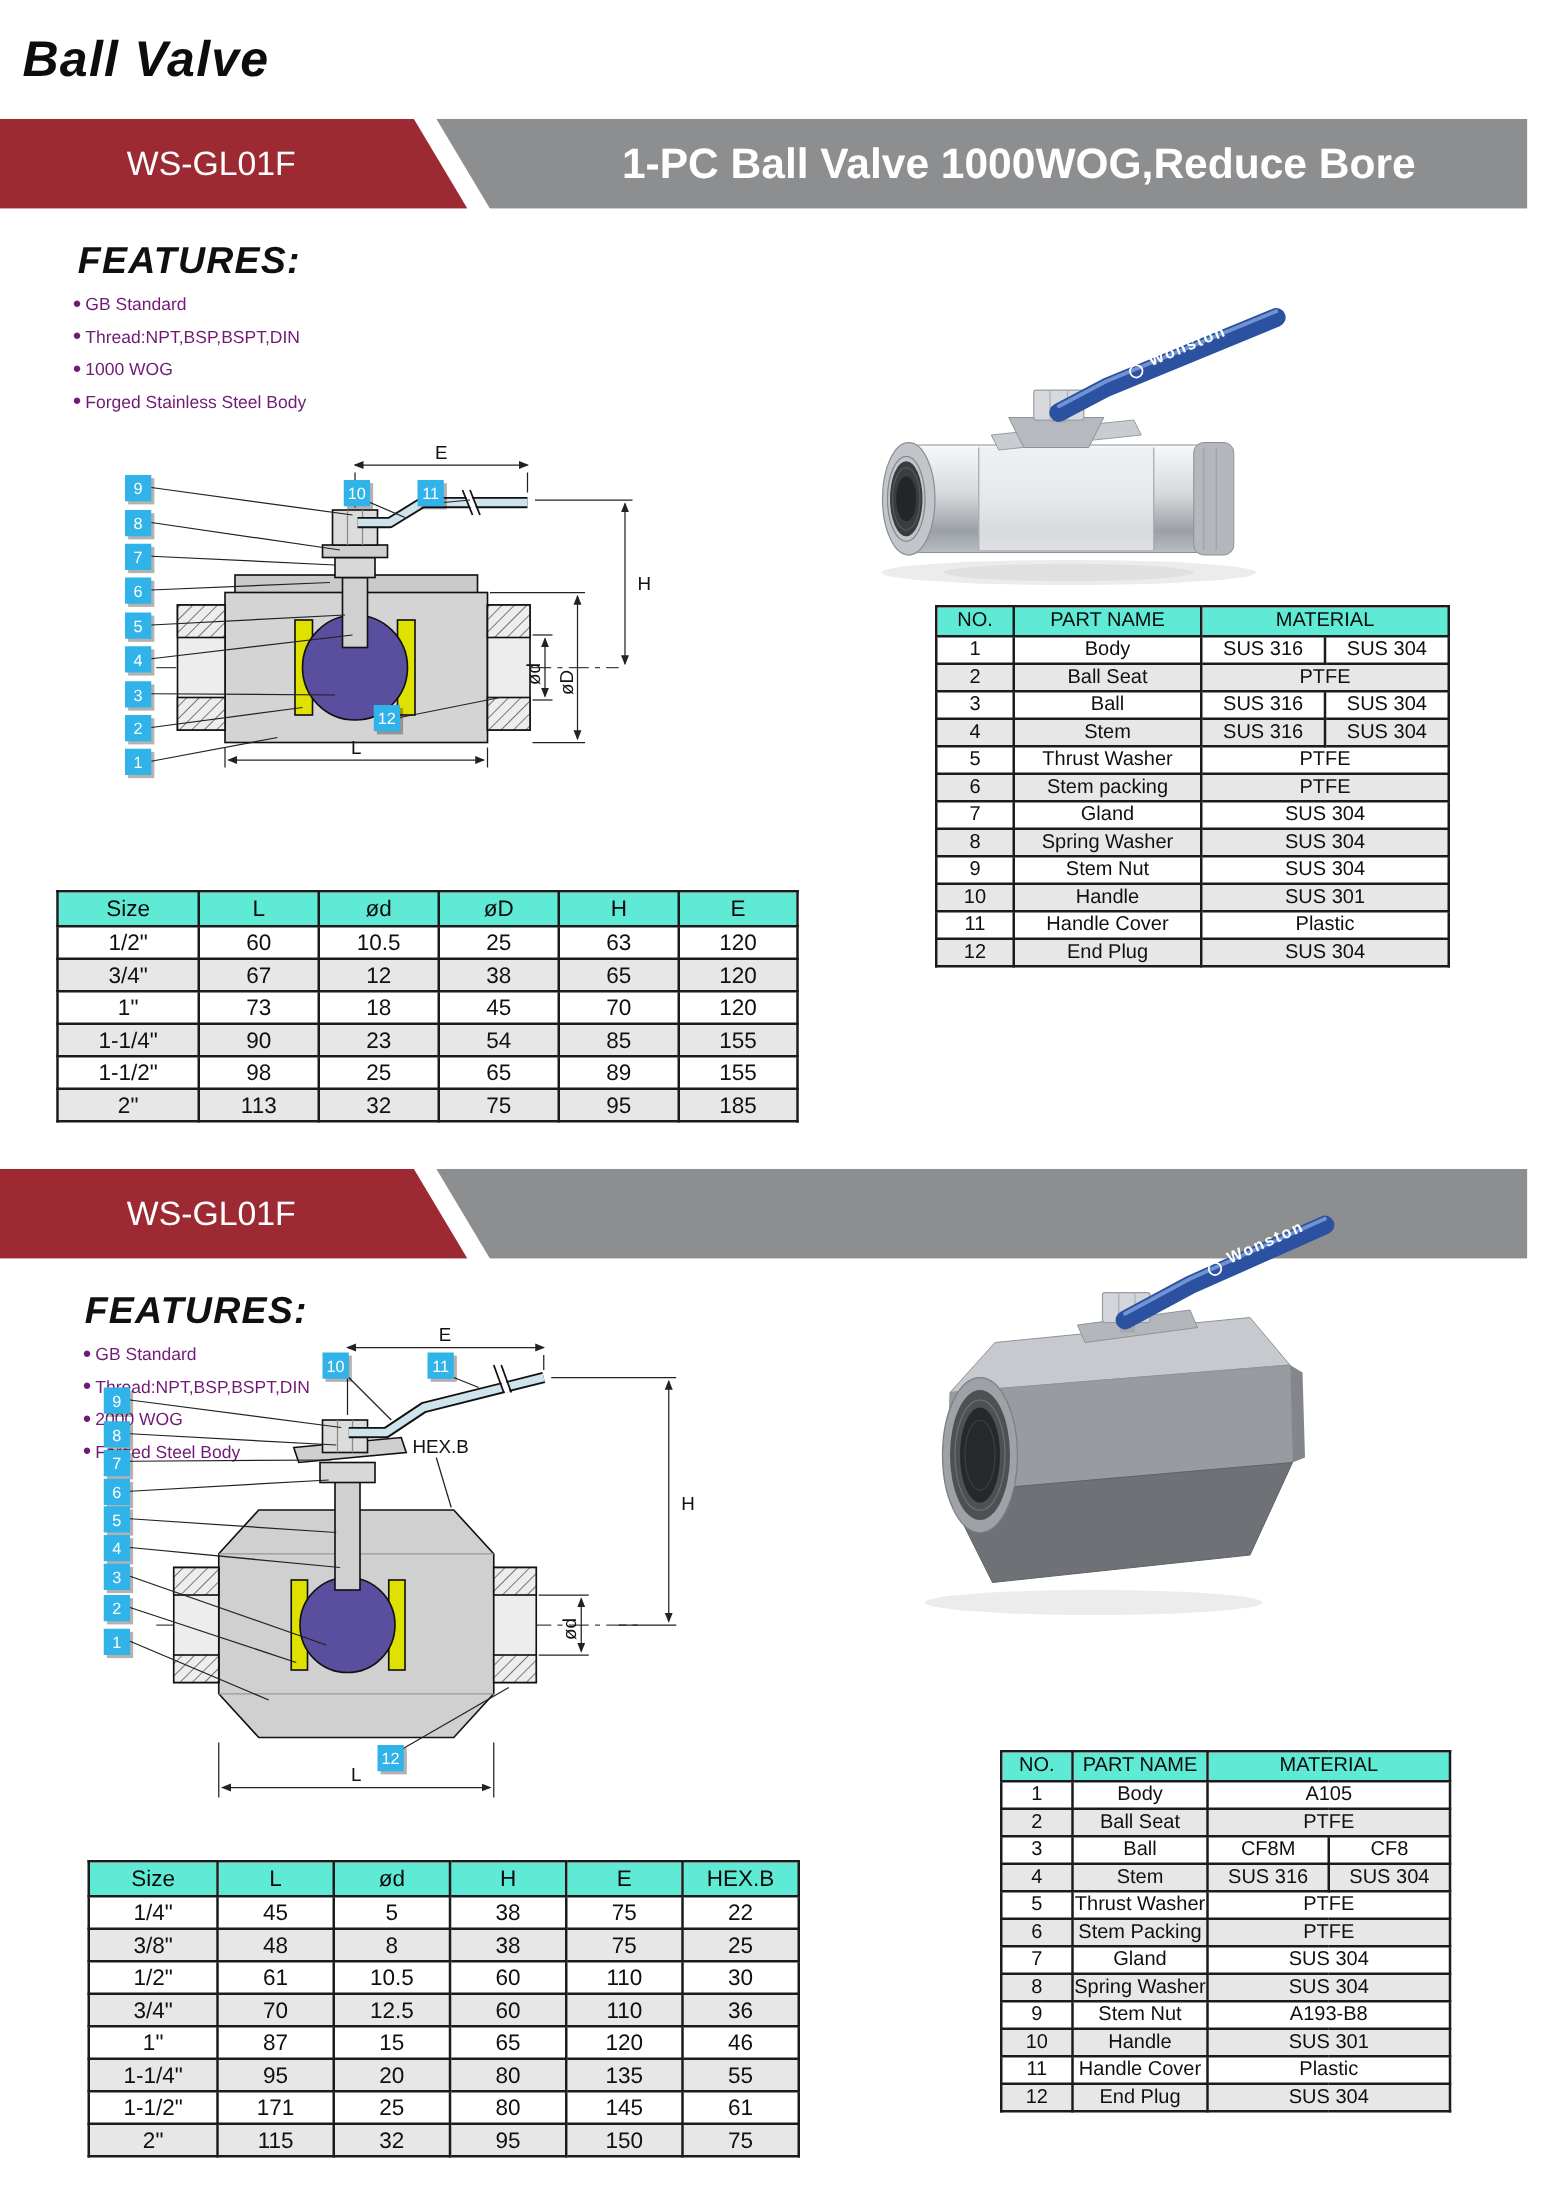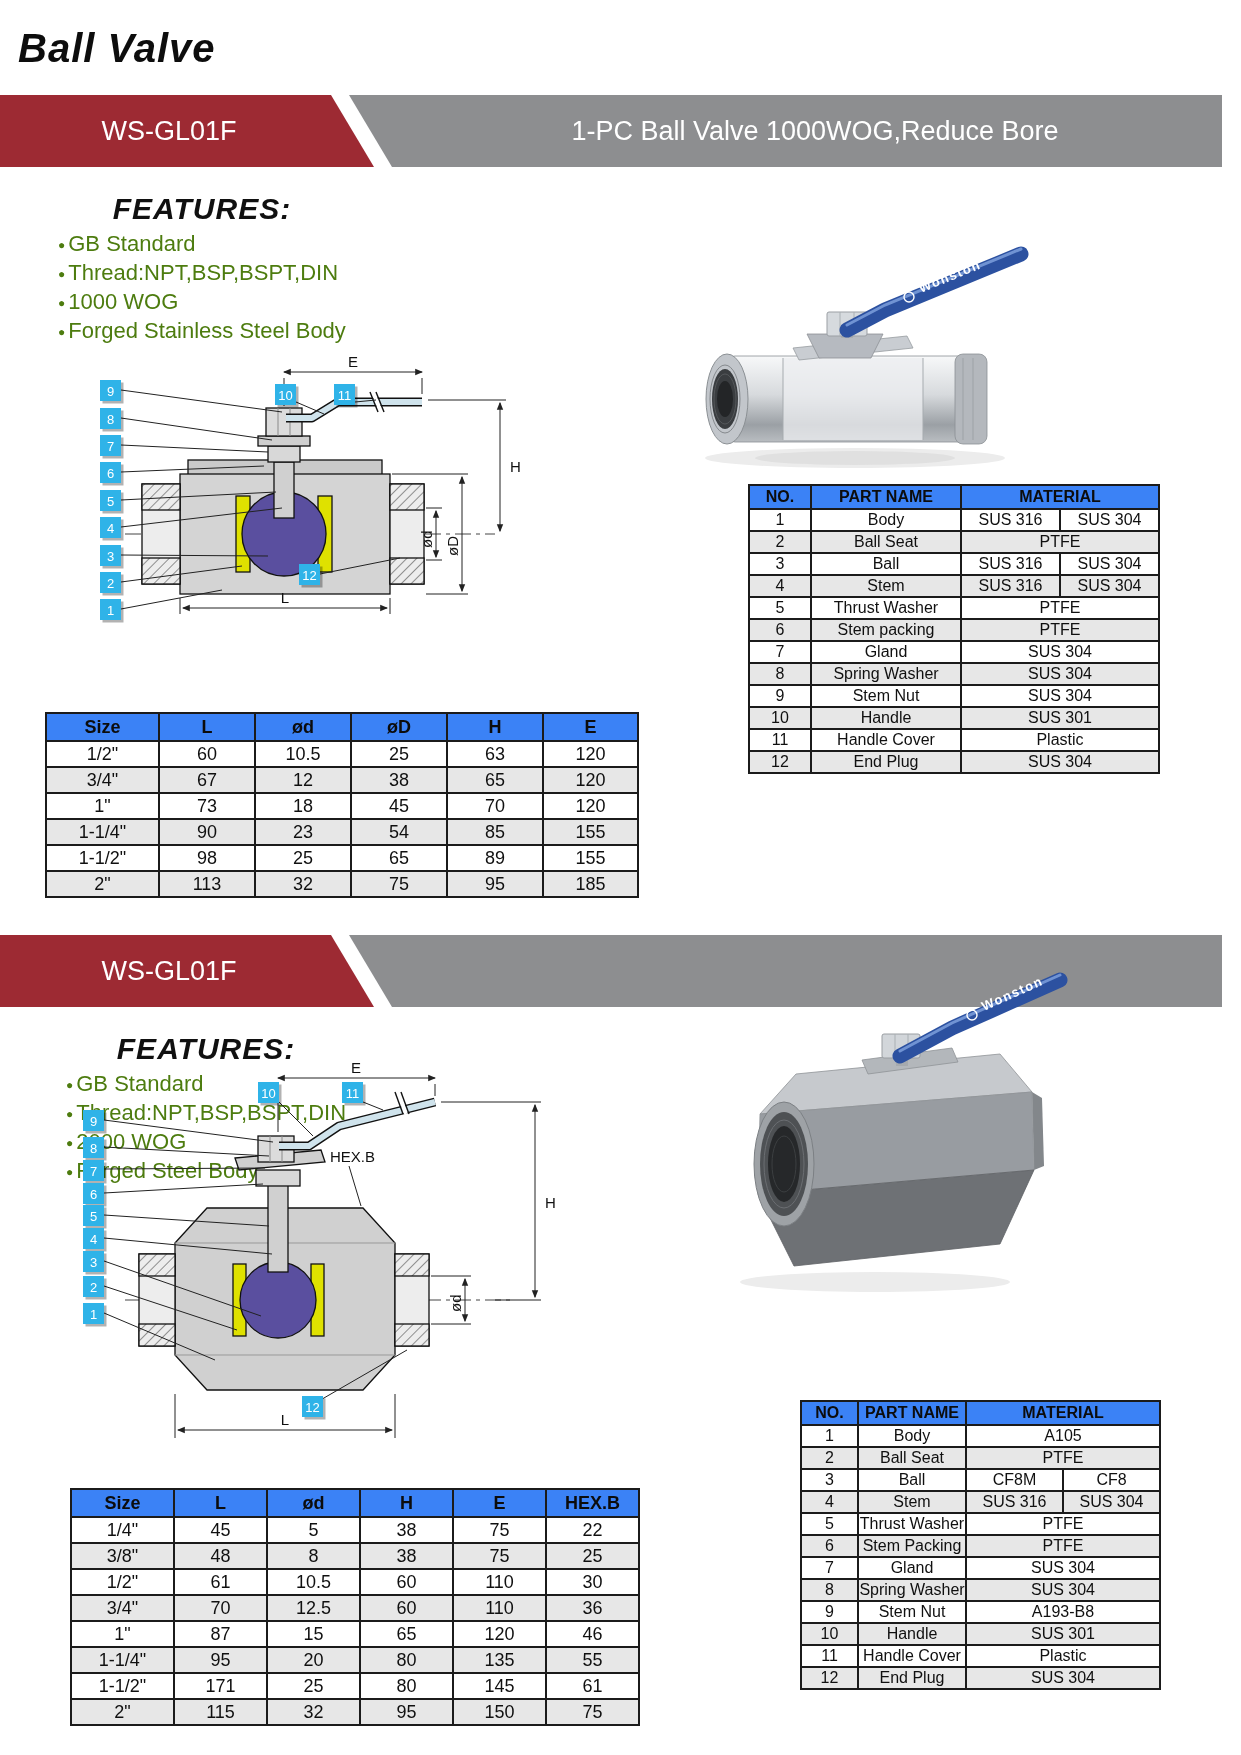--- a/index.html
+++ b/index.html
@@ -12,32 +12,32 @@
   .banner { position:absolute; left:0; width:1222px; height:72px; }
   .banner-gray { position:absolute; inset:0; background:#8d8e90;
                  clip-path:polygon(349px 0,100% 0,100% 100%,392px 100%); }
   .banner-red { position:absolute; inset:0; background:#9d2a33;
                 clip-path:polygon(0 0,331px 0,374px 100%,0 100%); }
   .banner-model { position:absolute; left:55px; width:228px; top:0; height:100%;
                   display:flex; align-items:center; justify-content:center;
                   color:#fff; font-size:27px; }
   .banner-title { position:absolute; left:408px; right:0; top:0; height:100%;
                   display:flex; align-items:center; justify-content:center;
-                  color:#fff; font-size:27px; }
+                  color:#fff; font-size:34px;font-weight:bold; }
   
   .features { position:absolute; }
   .features h2 { font-size:30px; font-style:italic; font-weight:700; letter-spacing:1px; color:#101010;text-align:center; }
   .features ul { list-style:none; margin-top:5px; }
-  .features li { font-size:22px; line-height:25px; color:#4d7c0f; white-space:nowrap; }
+  .features li { font-size:14px; line-height:25px; color:#701a75; white-space:nowrap; }
   .features li::before { content:"\25CF"; font-size:12px; margin-right:3px; position:relative; top:-2px; }
   
   table.data { position:absolute; border-collapse:collapse; table-layout:fixed;
                text-align:center; color:#101010; }
   table.data th, table.data td { border:2px solid #1b1b1b; white-space:nowrap; overflow:hidden; padding:0; }
-  table.data thead th { background:#3b82f6; font-weight:700; color:#0c0c0c; }
+  table.data thead th { background:#5eead4; font-weight:400; color:#0c0c0c; }
   table.data tbody tr:nth-child(even) td { background:#e7e7e7; }
   table.size { font-size:18px; }
   table.size thead th { height:28px; }
   table.size td { height:26px; }
   table.parts { font-size:16px; }
   table.parts thead th { height:24px; }
   table.parts td { height:22px; }
   
   svg { position:absolute; }
   .part { stroke:#111; stroke-width:1.3; }

